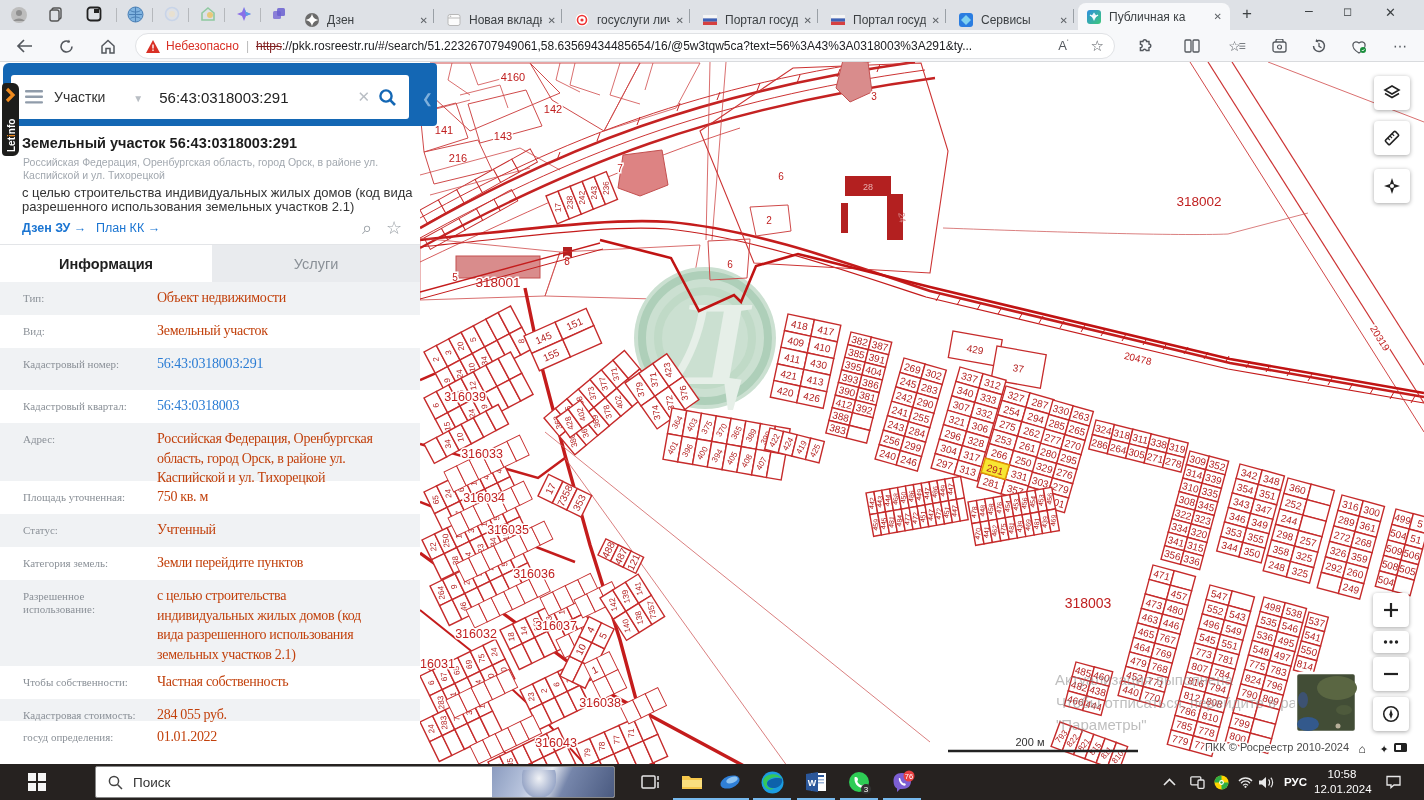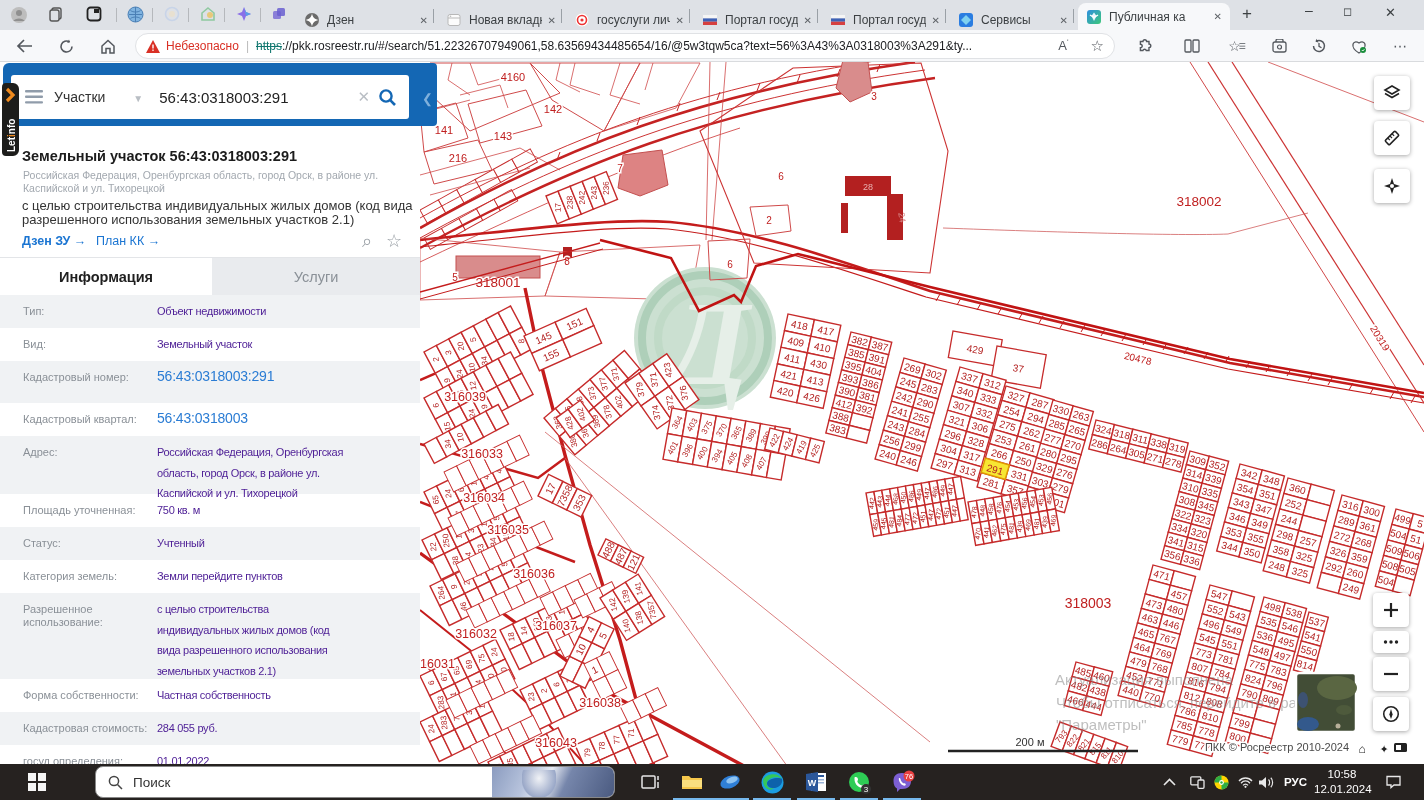--- a/index.html
+++ b/index.html
@@ -11,24 +11,24 @@
 .tab .tx { font-size:10px; color:#5f6368; margin-left:6px; }
 .tab.active { background:#f7f8fa; border-radius:8px 8px 0 0; top:3px; height:27px; }
 .tsep { position:absolute; top:9px; width:1px; height:14px; background:#9aa0a6; }
 .navbar { position:absolute; left:0; top:30px; width:1424px; height:32px; background:#f7f8fa; border-bottom:1px solid #d9dbde; }
 .nicon { position:absolute; top:4px; width:24px; height:24px; display:flex; align-items:center; justify-content:center; color:#54585e; font-size:15px; }
 .urlpill { position:absolute; left:135px; top:3px; width:980px; height:26px; background:#fff; border:1px solid #e0e2e5; border-radius:13px; display:flex; align-items:center; font-size:12px; color:#202124; padding:0 10px; }
 .panel { position:absolute; left:0; top:62px; width:420px; height:702px; background:#fff; z-index:5; }
 .phead { position:absolute; left:3px; top:1px; width:434px; height:63px; background:#1467b4; border-radius:6px 4px 4px 0; }
 .sbox { position:absolute; left:8px; top:12px; width:398px; height:44px; background:#fff; border-radius:3px; display:flex; align-items:center; }
 .letinfo { position:absolute; left:2px; top:21px; width:17px; height:73px; background:#1d1d1b; border-radius:4px 6px 6px 4px; z-index:6; }
-.irow { display:flex; width:420px; padding:0; }
+.irow { display:flex; width:420px; padding:0;font-family:Liberation Serif, serif; }
 .il { width:157px; padding:10px 0 0 23px; font-size:11px; color:#8a9097; line-height:13px; }
 .iv { flex:1; padding:6px 4px 0 0; }
-.iv .v { font-size:11px; letter-spacing:-0.3px; color:#4c1d95; line-height:19.5px; }
+.iv .v { font-size:14px; letter-spacing:-0.3px; color:#c2410c; line-height:19.5px; }
 .iv .vl { font-size:14px; letter-spacing:-0.2px; color:#2a7cd4; line-height:19.5px; }
 .taskbar { position:absolute; left:0; top:764px; width:1424px; height:36px; background:#262220; z-index:9; }
 .tbi { position:absolute; top:0; width:44px; height:36px; display:flex; align-items:center; justify-content:center; }
 .tray { position:absolute; top:0; height:36px; display:flex; align-items:center; color:#fff; }
 </style></head>
 <body>
 
 <div class="tabbar">
 <div class="pin" style="left:10px"><svg width="18" height="18" viewBox="0 0 18 18">
         <circle cx="9" cy="9" r="8" fill="#bdbdbd"></circle>
@@ -166,21 +166,21 @@
       </svg>
     </div>
 <div class="urlpill">
 <svg width="14" height="13" viewBox="0 0 14 13" style="margin-right:6px">
         <path d="M7 0 L14 13 H0 Z" fill="#d93025"></path>
         <rect x="6.3" y="4.5" width="1.4" height="4" fill="#fff"></rect>
         <rect x="6.3" y="9.5" width="1.4" height="1.4" fill="#fff"></rect>
       </svg>
 <span style="color:#d93025">Небезопасно</span>
 <span style="color:#bbb;margin:0 7px">|</span>
-<span style="color:#0f766e;text-decoration:line-through">https</span>
+<span style="color:#7f1d1d;text-decoration:line-through">https</span>
       <span>://pkk.rosreestr.ru/#/search/51.22326707949061,58.63569434485654/16/@5w3tqw5ca?text=56%3A43%3A0318003%3A291&amp;ty...</span>
 <span style="margin-left:auto;color:#54585e;font-size:13px">A<sup style="font-size:8px">ʹ</sup></span>
 <span style="margin-left:22px;color:#54585e;font-size:15px">☆</span>
 </div>
 <div class="nicon" style="left:1133px">
       <svg width="16" height="16" viewBox="0 0 16 16">
         <path d="M6 2 A1.8 1.8 0 0 1 9.6 2 H12 V4.5 A1.8 1.8 0 0 1 12 8.1 V11 H9.3 A1.8 1.8 0 0 0 5.9 11 H3.4 V8.3 A1.8 1.8 0 0 0 3.4 4.7 V2 Z" fill="none" stroke="#54585e" stroke-width="1.4" transform="translate(0,1.5)"></path>
       </svg>
     </div>
 <div class="nicon" style="left:1180px">
@@ -1488,21 +1488,21 @@
           <line x1="12.2" y1="12.2" x2="17" y2="17" stroke="#1467b4" stroke-width="2.6"></line>
         </svg>
 </div>
 </div>
 <div class="letinfo">
 <svg width="17" height="73" viewBox="0 0 17 73">
         <path d="M5 6 L11 12 L5 18" fill="none" stroke="#f08a1d" stroke-width="3.2"></path>
         <text x="13" y="69" font-size="10" font-weight="bold" fill="#ffffff" transform="rotate(-90 13 69)" font-family="Liberation Sans, sans-serif">Let<tspan fill="#f08a1d">i</tspan>nfo</text>
       </svg>
 </div>
-<div style="position:absolute;left:0;top:77px;width:420px;height:638px;background:#fff">
+<div style="position:absolute;left:0;top:64px;width:420px;height:638px;background:#fff">
 <div style="padding:7px 0 0 22px;font-size:14.5px;font-weight:bold;color:#1c1c1c;line-height:20px">Земельный участок 56:43:0318003:291</div>
 <div style="padding:3px 0 0 23px;font-size:10.5px;color:#a2a8af;line-height:12.5px;white-space:nowrap">Российская Федерация, Оренбургская область, город Орск, в районе ул.<br>Каспийской и ул. Тихорецкой</div>
 <div style="padding:5px 0 0 22px;font-size:13px;color:#333;line-height:13.5px;white-space:nowrap">с целью строительства индивидуальных жилых домов (код вида<br>разрешенного использования земельных участков 2.1)</div>
 <div style="position:relative;height:31px">
 <span style="position:absolute;left:22px;top:8px;font-size:12.5px;color:#1b75d2;font-weight:bold">Дзен ЗУ →</span>
 <span style="position:absolute;left:96px;top:8px;font-size:12.5px;color:#1b75d2;font-weight:normal">План КК →</span>
 <span style="position:absolute;left:362px;top:5px;font-size:18px;color:#9aa0a6">⌕</span>
 <span style="position:absolute;left:386px;top:4px;font-size:18px;color:#9aa0a6">☆</span>
 </div>
 <div style="height:38px;border-top:1px solid #e3e5e8;display:flex">
@@ -1539,42 +1539,42 @@
       </div>
 <div class="irow" style="height:33px;background:#fff">
         <div class="il">Категория земель:</div>
         <div class="iv"><span class="v">Земли перейдите пунктов</span></div>
       </div>
 <div class="irow" style="height:86px;background:#f0f2f4">
         <div class="il">Разрешенное<br>использование:</div>
         <div class="iv"><span class="v">с целью строительства<br>индивидуальных жилых домов (код<br>вида разрешенного использования<br>земельных участков 2.1)</span></div>
       </div>
 <div class="irow" style="height:33px;background:#fff">
-        <div class="il">Форма собственности:</div>
+        <div class="il">Чтобы собственности:</div>
         <div class="iv"><span class="v">Частная собственность</span></div>
       </div>
-<div class="irow" style="height:33px;background:#f0f2f4">
+<div class="irow" style="height:22px;background:#f0f2f4">
         <div class="il">Кадастровая стоимость:</div>
         <div class="iv"><span class="v">284 055 руб.</span></div>
       </div>
 <div class="irow" style="height:33px;background:#fff">
         <div class="il">госуд определения:</div>
         <div class="iv"><span class="v">01.01.2022</span></div>
       </div>
 </div>
 </div>
 
 <div class="taskbar">
 <div style="position:absolute;left:28px;top:9px"><svg width="18" height="18" viewBox="0 0 18 18">
         <rect x="0" y="0" width="8" height="8" fill="#f5f5f5"></rect>
         <rect x="10" y="0" width="8" height="8" fill="#f5f5f5"></rect>
         <rect x="0" y="10" width="8" height="8" fill="#f5f5f5"></rect>
         <rect x="10" y="10" width="8" height="8" fill="#f5f5f5"></rect>
       </svg></div>
-<div style="position:absolute;left:95px;top:2px;width:520px;height:32px;background:#fff;border:1px solid #888;border-radius:8px;display:flex;align-items:center;overflow:hidden">
+<div style="position:absolute;left:95px;top:2px;width:520px;height:32px;background:#fff;border:1px solid #888;border-radius:2px;display:flex;align-items:center;overflow:hidden">
 <svg width="15" height="15" viewBox="0 0 15 15" style="margin:0 10px 0 12px">
         <circle cx="6" cy="6" r="4.6" fill="none" stroke="#444" stroke-width="1.5"></circle>
         <line x1="9.5" y1="9.5" x2="14" y2="14" stroke="#444" stroke-width="1.5"></line>
       </svg>
 <span style="font-size:13.5px;color:#333">Поиск</span>
 <div style="margin-left:auto;width:122px;height:32px;background:linear-gradient(115deg,#8a9bbf 0%,#b8c4dd 30%,#e8ecf4 45%,#7686ab 60%,#4a5a80 100%);position:relative">
 <div style="position:absolute;left:30px;top:4px;width:34px;height:28px;background:radial-gradient(ellipse at 50% 30%,#f0f2f6,#9aa8c8 70%,transparent 75%)"></div>
 </div>
 </div>
 <div class="tbi" style="left:628px">

